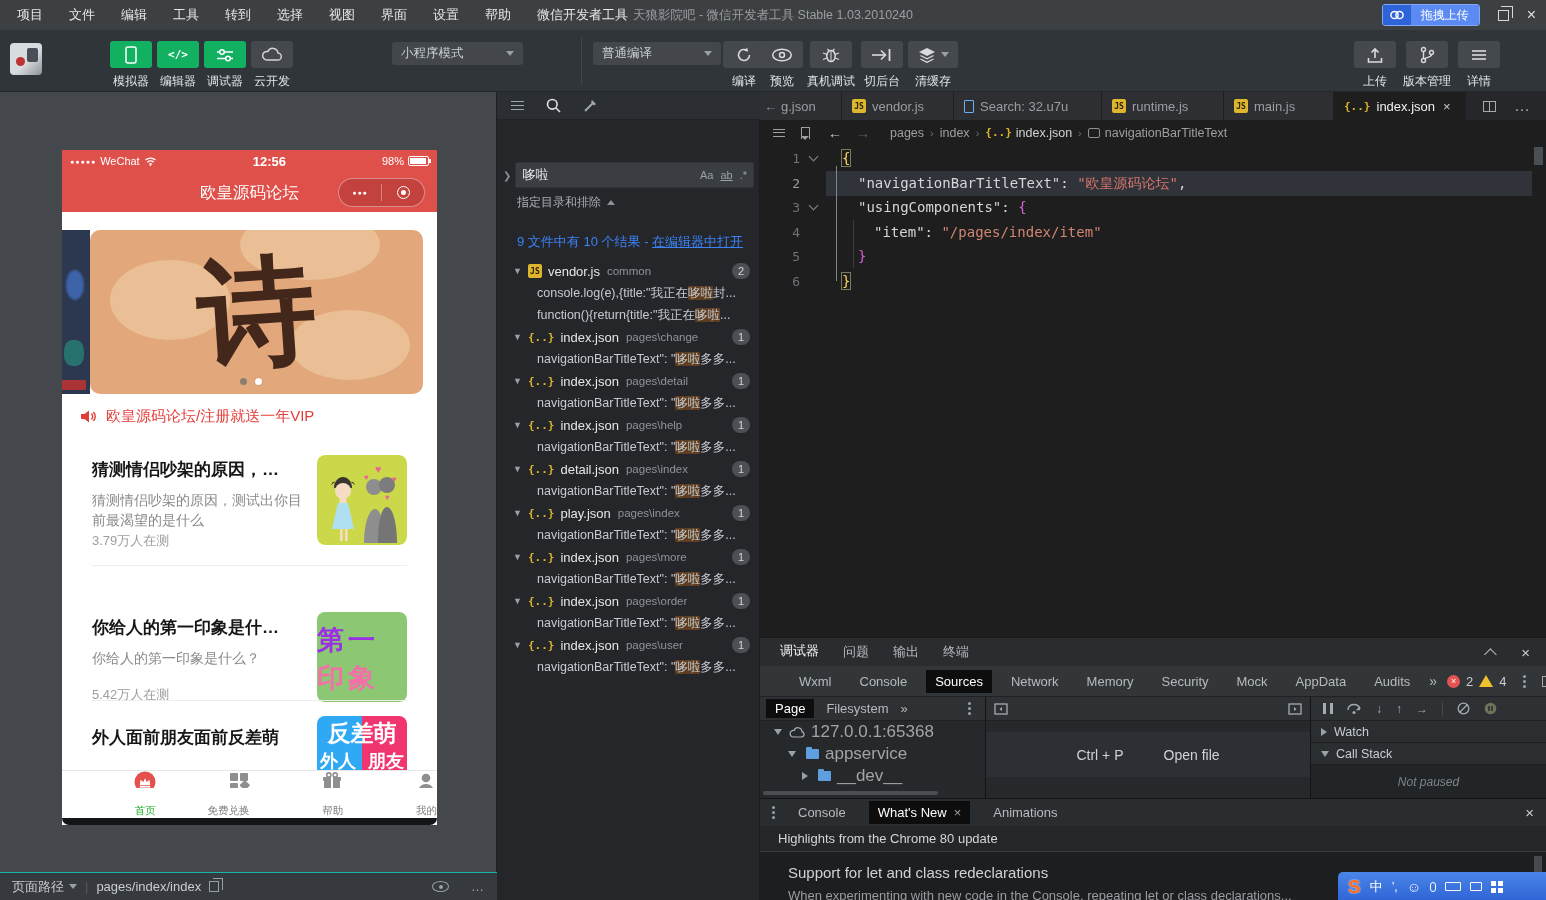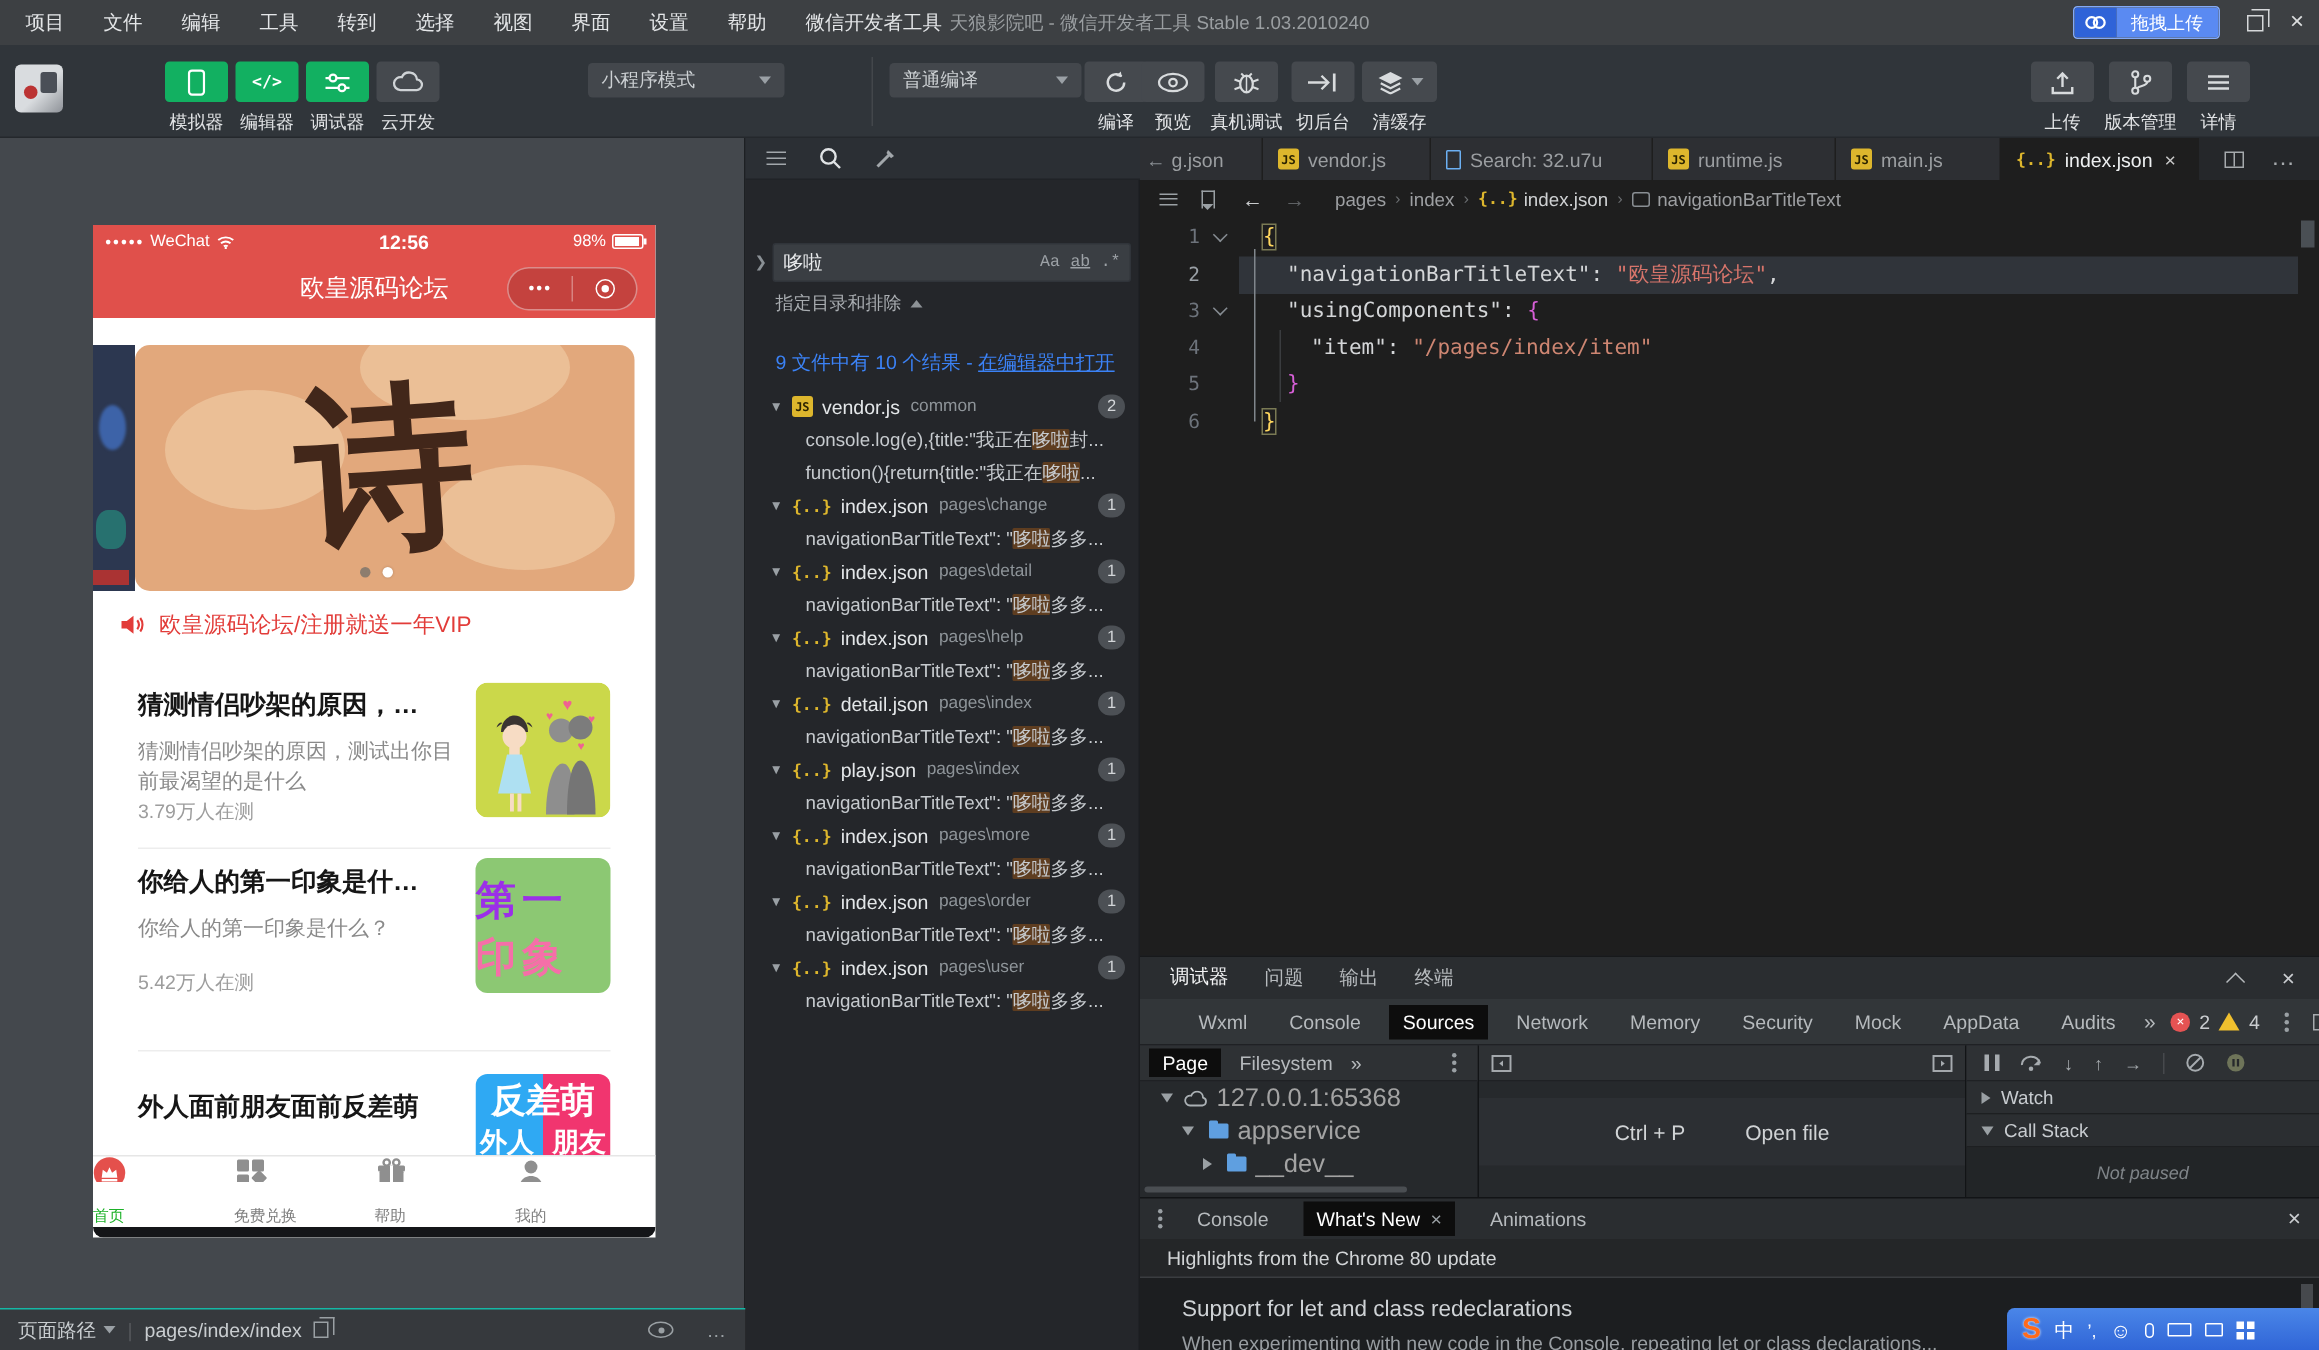--- a/index.html
+++ b/index.html
@@ -49,37 +49,37 @@
   .swiper-card .blotch{position:absolute;background:#f0cba4;opacity:.65;border-radius:50%}
   .shi{font-size:118px;color:#42271a;font-weight:bold;transform:rotate(-4deg);font-family:"DejaVu Serif",serif;line-height:1}
   .dot{width:7px;height:7px;border-radius:50%}
   .notice-txt{color:#e23c39;font-size:15px}
   .it-title{font-size:17px;font-weight:bold;color:#161616;white-space:nowrap}
   .it-desc{font-size:14px;color:#8a8a8a;line-height:20px}
   .it-count{font-size:13px;color:#9d9d9d}
   .thumb{border-radius:8px;overflow:hidden}
   .pdiv{background:#ededed;height:1px}
   #p-tabbar{left:0;top:620px;width:375px;height:48px;background:#fff;border-top:1px solid #e6e6e6;display:flex;z-index:5}
-  .ptab{flex:1;display:flex;flex-direction:column;align-items:flex-start;justify-content:center;gap:16px}
+  .ptab{flex:1;display:flex;flex-direction:column;align-items:flex-end;justify-content:center;gap:16px}
   .ptab .lbl{font-size:10.5px;color:#7f7f7f}
   .ptab.active .lbl{color:#1db129}
   #p-bezel{left:0;top:668px;width:375px;height:7px;background:#141518;border-radius:0 0 9px 9px;z-index:6}
   
   #statusbar{left:0;top:780px;width:497px;height:28px;background:#36393d;border-top:1px solid #14b8a6;color:#c9cdd0;font-size:13px}
   .copy-ic{width:10px;height:11px;border:1.2px solid #9aa0a4;position:relative}
   .copy-ic:before{content:"";position:absolute;left:2.5px;top:-4px;width:9px;height:11px;border:1.2px solid #9aa0a4;border-left:none;border-bottom:none}
   .eye-ic{width:17px;height:11px;border:1.4px solid #9aa0a4;border-radius:50%;display:flex;align-items:center;justify-content:center}
   .eye-ic i{width:4px;height:4px;border-radius:50%;background:#9aa0a4}
   
   #search-col{left:497px;top:92px;width:263px;height:808px;background:#24262a;border-right:1px solid #1b1d20;color:#c9cdd0}
   #search-strip{left:0;top:0;width:263px;height:28px;background:#2b2f34;border-bottom:1px solid #202327}
   .hbars{width:13px;height:9px;border-top:1.6px solid #a2a7ab;border-bottom:1.6px solid #a2a7ab;position:relative}
   .hbars:before{content:"";position:absolute;left:0;top:2.6px;width:13px;height:1.6px;background:#a2a7ab}
   .s-input{background:#3a3e43;border:1px solid #30343a;border-radius:2px;color:#e8eaec;font-size:13px;display:flex;align-items:center;padding:0 6px}
-  .s-opt{color:#9da2a7;font-size:11px;margin-left:7px;font-family:Liberation Mono, monospace}
+  .s-opt{color:#9da2a7;font-size:11px;margin-left:7px;font-family:Liberation Sans, sans-serif}
   .s-opt.und{text-decoration:underline}
   .sr-file{height:22px;display:flex;align-items:center;padding:0 10px 0 16px;font-size:13px;color:#e4e7e9;white-space:nowrap}
   .sr-file .path{color:#8e9499;font-size:11.5px;margin-left:7px;overflow:hidden}
   .sr-file .chev{color:#9aa0a5;font-size:9px;margin-right:6px}
   .badge{margin-left:auto;background:#4c5055;color:#d3d6d9;font-size:11px;border-radius:9px;min-width:18px;height:16px;display:flex;align-items:center;justify-content:center;padding:0 4px}
   .js-badge{width:14px;height:14px;background:#ddb62d;color:#2b2300;font-size:8px;font-weight:bold;display:flex;align-items:center;justify-content:center;border-radius:2px;margin-right:6px;font-family:"DejaVu Sans Mono",monospace}
   .json-ic{color:#ddb62d;font-size:11px;font-weight:bold;margin-right:6px;font-family:"DejaVu Sans Mono",monospace}
   .sr-match{height:22px;line-height:22px;padding-left:40px;font-size:12.5px;color:#c6cace;white-space:nowrap;overflow:hidden}
   .hit{background:#5e3d20;border-radius:1px}
   .link{text-decoration:underline;cursor:pointer}
@@ -372,21 +372,21 @@
           <path d="M61 88c0-24 4-36 9-36s10 14 10 36z" fill="#757575"></path>
           <text x="58" y="18" font-size="11" fill="#f06292">♥</text>
           <text x="75" y="27" font-size="8" fill="#f06292">♥</text>
           <text x="47" y="25" font-size="8" fill="#f06292">♥</text>
           <text x="68" y="45" font-size="8" fill="#f06292">♥</text>
         </svg>
       </div>
     </div>
     <div class="ab pdiv" style="left:30px;top:415px;width:315px"></div>
 
-    <div class="ab" style="left:0;top:416px;width:297px;height:102px">
+    <div class="ab" style="left:0;top:456px;width:297px;height:102px">
       <div class="ab it-title" style="left:30px;top:10px">你给人的第一印象是什…</div>
       <div class="ab it-desc" style="left:30px;top:42px;width:218px">你给人的第一印象是什么？</div>
       <div class="ab it-count" style="left:30px;top:80px">5.42万人在测</div>
       <div class="ab thumb" style="left:255px;top:6px;width:90px;height:90px;background:#8cc873;text-align:left">
         <div style="margin-top:10px;font-size:27px;font-weight:bold;color:#9b2fe8;letter-spacing:4px">第一</div>
         <div style="margin-top:2px;font-size:27px;font-weight:bold;color:#f56fa8;letter-spacing:4px">印象</div>
       </div>
     </div>
     <div class="ab pdiv" style="left:30px;top:550px;width:315px"></div>
 

